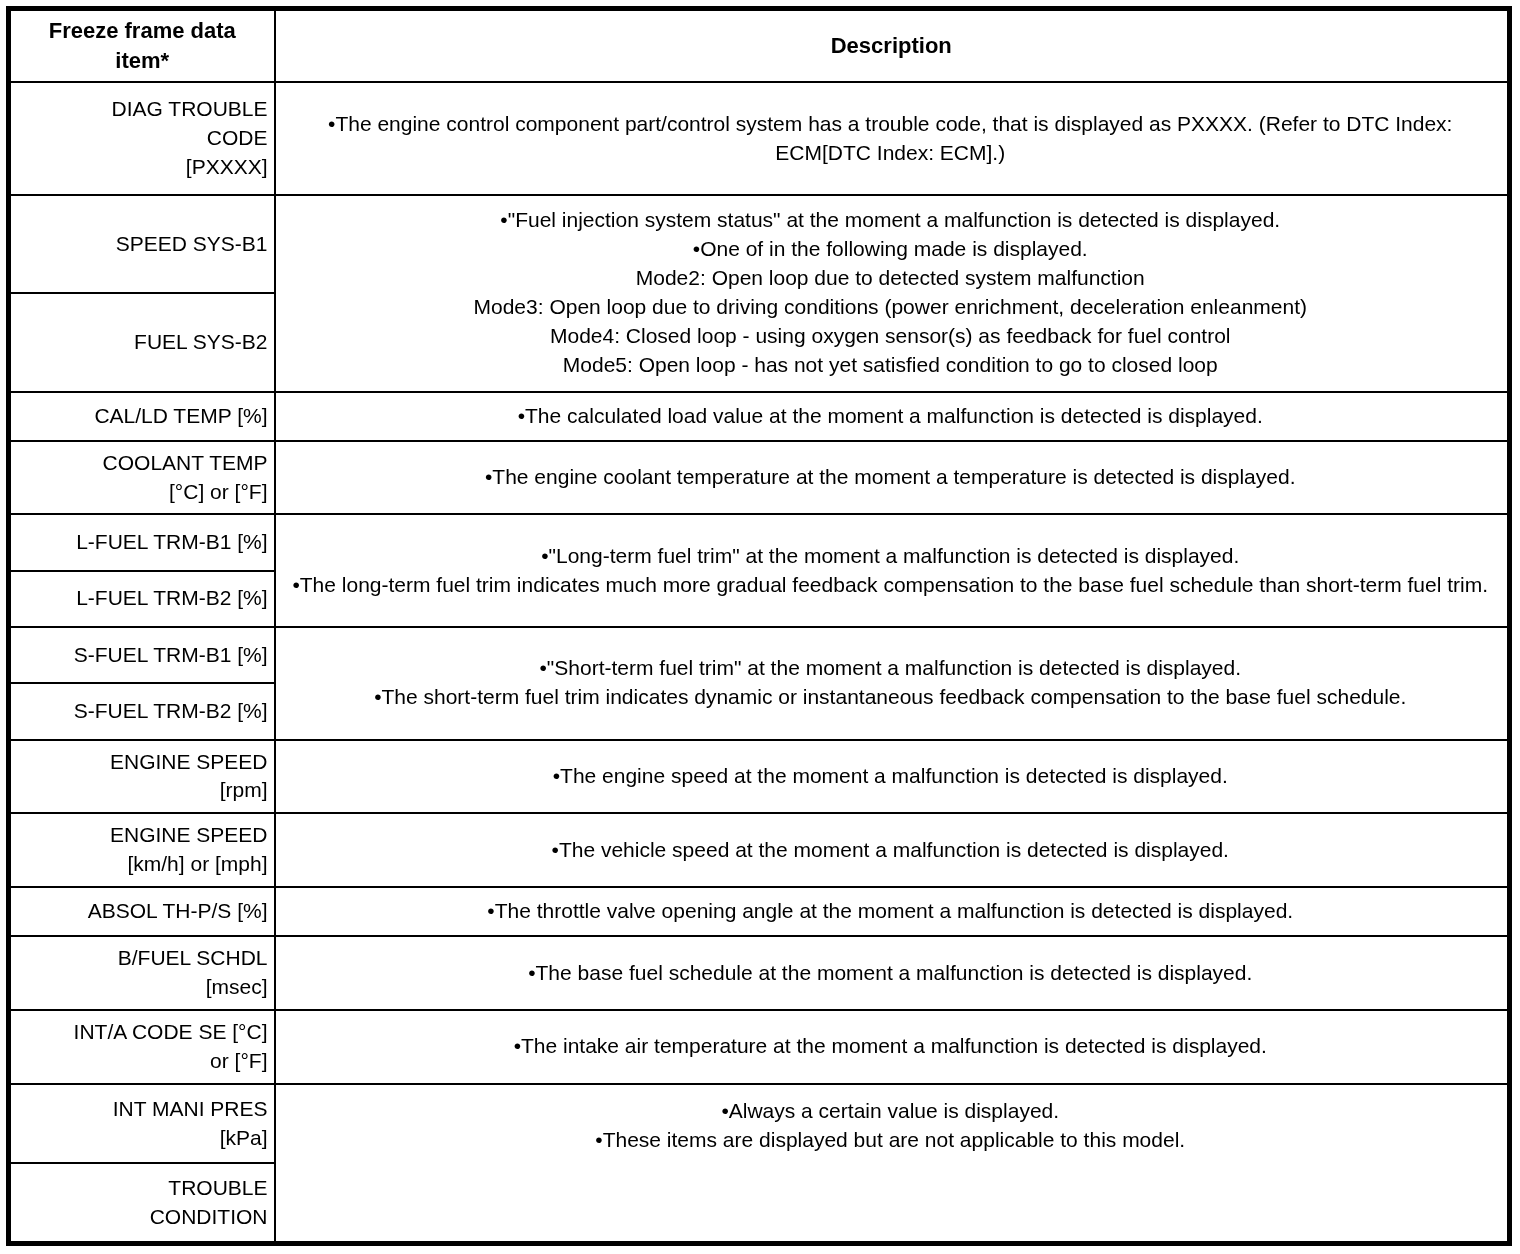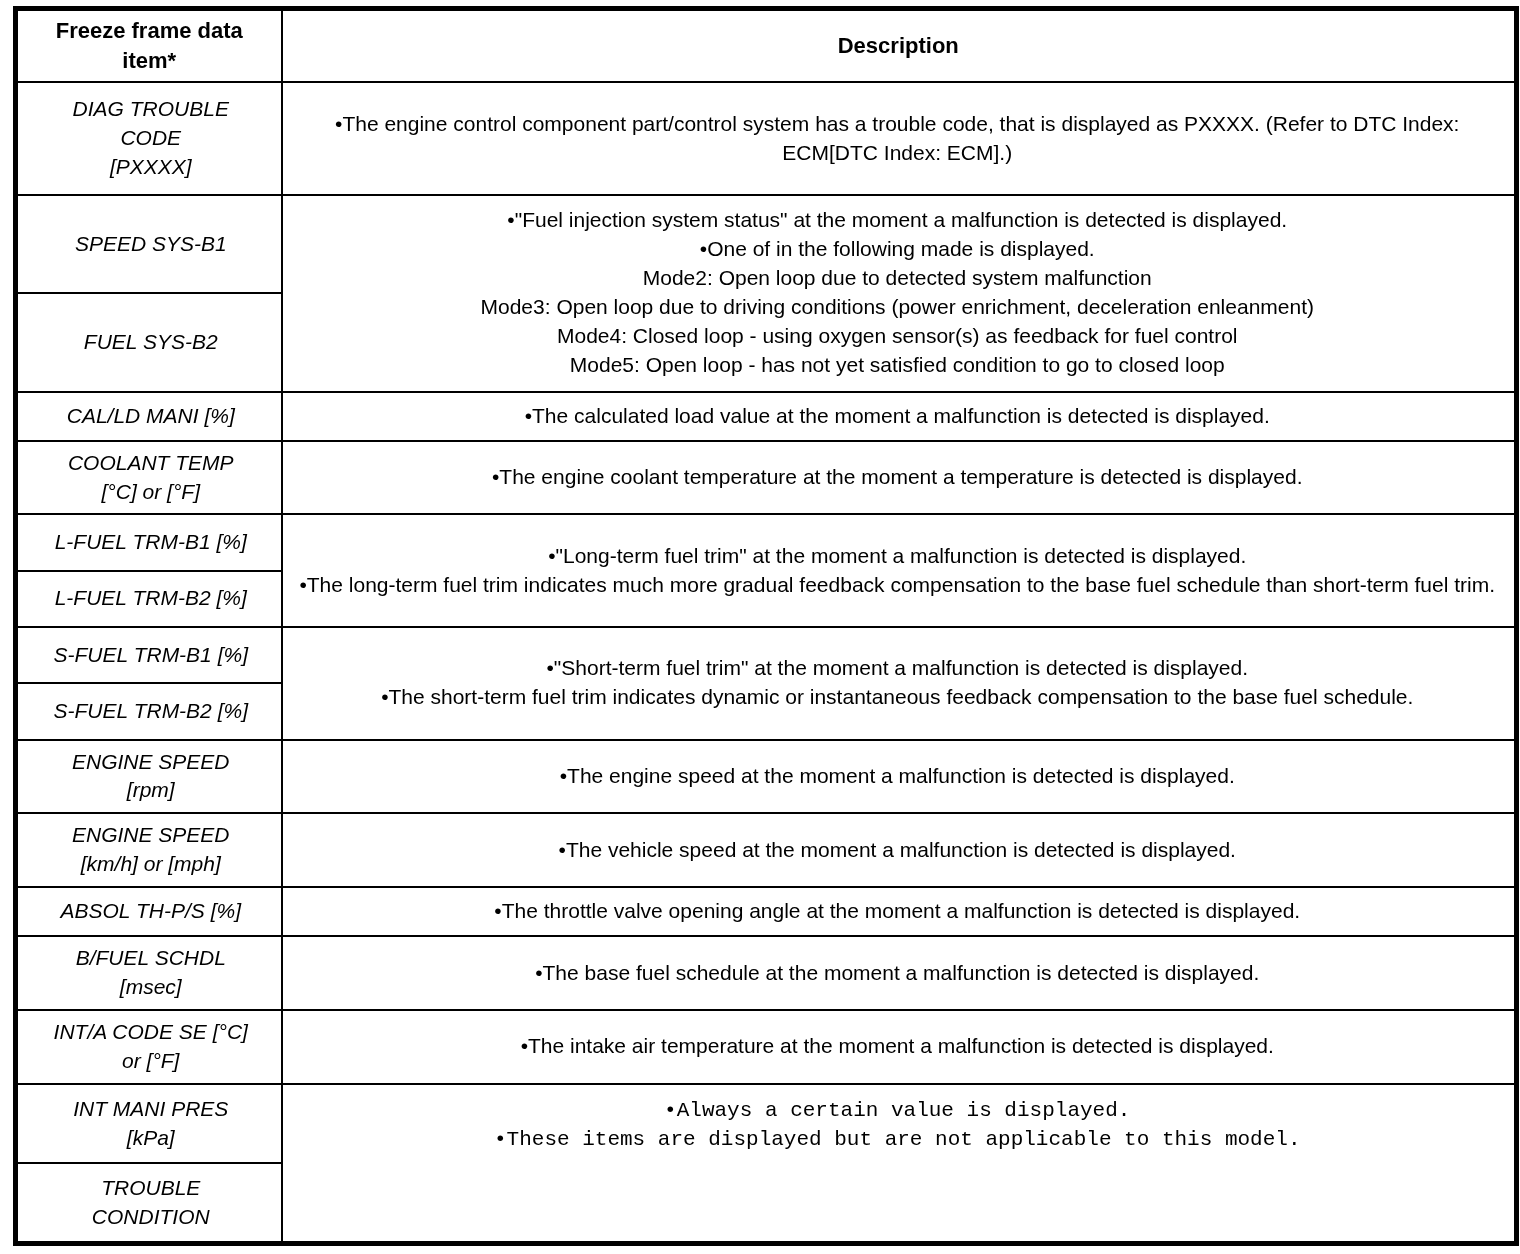--- a/index.html
+++ b/index.html
@@ -6,21 +6,21 @@
   html, body { margin: 0; padding: 0; background: #ffffff; }
   body {
     font-family: "Liberation Sans", sans-serif;
     color: #000;
     width: 1520px;
     height: 1254px;
   }
   .page {
     width: 1520px;
     height: 1254px;
-    padding: 6px 6px 6px 13px;
+    padding: 6px 6px 6px 6px;
   }
   table.ff-table {
     border-collapse: collapse;
     width: 1506px;
     height: 1240px;
     border: 5px solid #000;
     table-layout: fixed;
   }
   .ff-table th, .ff-table td {
     border: 2px solid #000;
@@ -32,34 +32,32 @@
     overflow: hidden;
   }
   .ff-table th {
     font-weight: bold;
     text-align: center;
     font-size: 22px;
   }
   col.c-item { width: 266px; }
   col.c-desc { width: auto; }
   td.item-cell {
-    text-align: center;
+    text-align: right;
     padding-left: 9px;
     padding-right: 6px;
-    font-style: italic;
   }
   td.desc-cell {
     text-align: center;
     padding-left: 12px;
     padding-right: 14px;
   }
   td.desc-cell.top {
     vertical-align: top;
     padding-top: 12px;
-    font-family: Liberation Mono, monospace;
   }
   
   tr.h-header  { height: 66px; }
   tr.h-diag    { height: 110px; }
   tr.h-fuel    { height: 96px; }
   tr.h-calld   { height: 48px; }
   tr.h-coolant { height: 72px; margin-top: 46px; }
   tr.h-ltrim   { height: 55px; }
   tr.h-strim   { height: 55px; }
   tr.h-engine  { height: 72px; }
@@ -101,21 +99,21 @@
 Mode2: Open loop due to detected system malfunction
 Mode3: Open loop due to driving conditions (power enrichment, deceleration enleanment)
 Mode4: Closed loop - using oxygen sensor(s) as feedback for fuel control
 Mode5: Open loop - has not yet satisfied condition to go to closed loop</td>
     </tr>
     <tr class="h-fuel">
       <td class="item-cell">FUEL SYS-B2</td>
     </tr>
 
     <tr class="h-calld">
-      <td class="item-cell">CAL/LD MANI [%]</td>
+      <td class="item-cell">CAL/LD TEMP [%]</td>
       <td class="desc-cell">•The calculated load value at the moment a malfunction is detected is displayed.</td>
     </tr>
 
     <tr class="h-coolant">
       <td class="item-cell">COOLANT TEMP
 [°C] or [°F]</td>
       <td class="desc-cell">•The engine coolant temperature at the moment a temperature is detected is displayed.</td>
     </tr>
 
     <tr class="h-ltrim">

